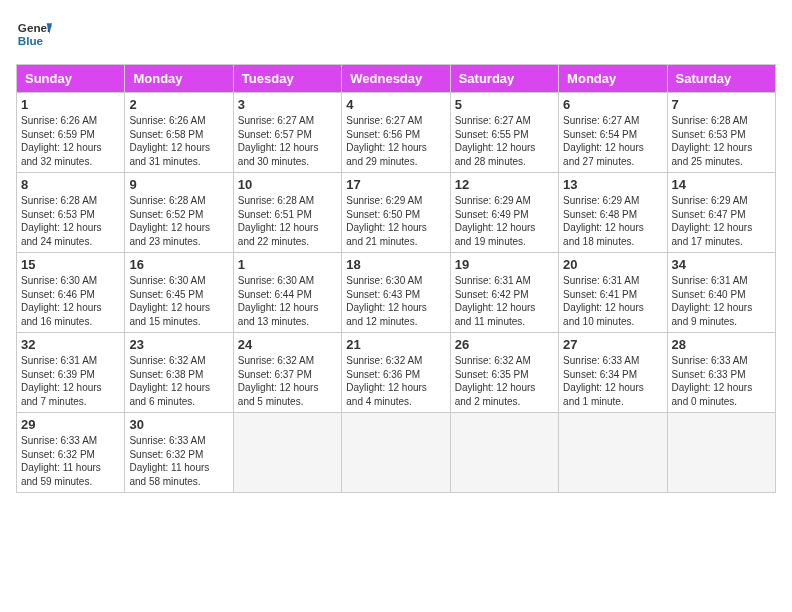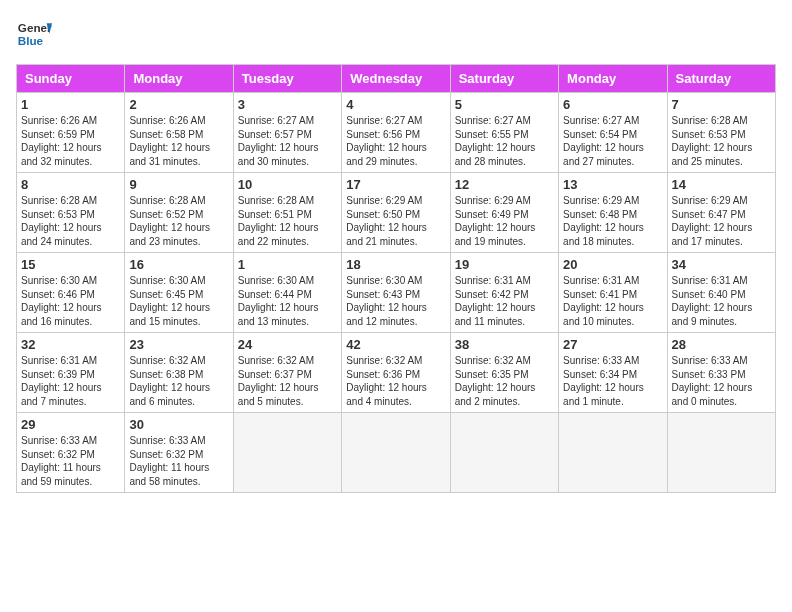--- a/index.html
+++ b/index.html
@@ -279,28 +279,28 @@
 and 6 minutes.</div>
           </td>
           <td>
             <span class="day-num">24</span>
             <div class="day-info" style="white-space: pre-line;">Sunrise: 6:32 AM
 Sunset: 6:37 PM
 Daylight: 12 hours
 and 5 minutes.</div>
           </td>
           <td>
-            <span class="day-num">42</span>
+            <span class="day-num">21</span>
             <div class="day-info" style="white-space: pre-line;">Sunrise: 6:32 AM
 Sunset: 6:36 PM
 Daylight: 12 hours
 and 4 minutes.</div>
           </td>
           <td>
-            <span class="day-num">38</span>
+            <span class="day-num">26</span>
             <div class="day-info" style="white-space: pre-line;">Sunrise: 6:32 AM
 Sunset: 6:35 PM
 Daylight: 12 hours
 and 2 minutes.</div>
           </td>
           <td>
             <span class="day-num">27</span>
             <div class="day-info" style="white-space: pre-line;">Sunrise: 6:33 AM
 Sunset: 6:34 PM
 Daylight: 12 hours

